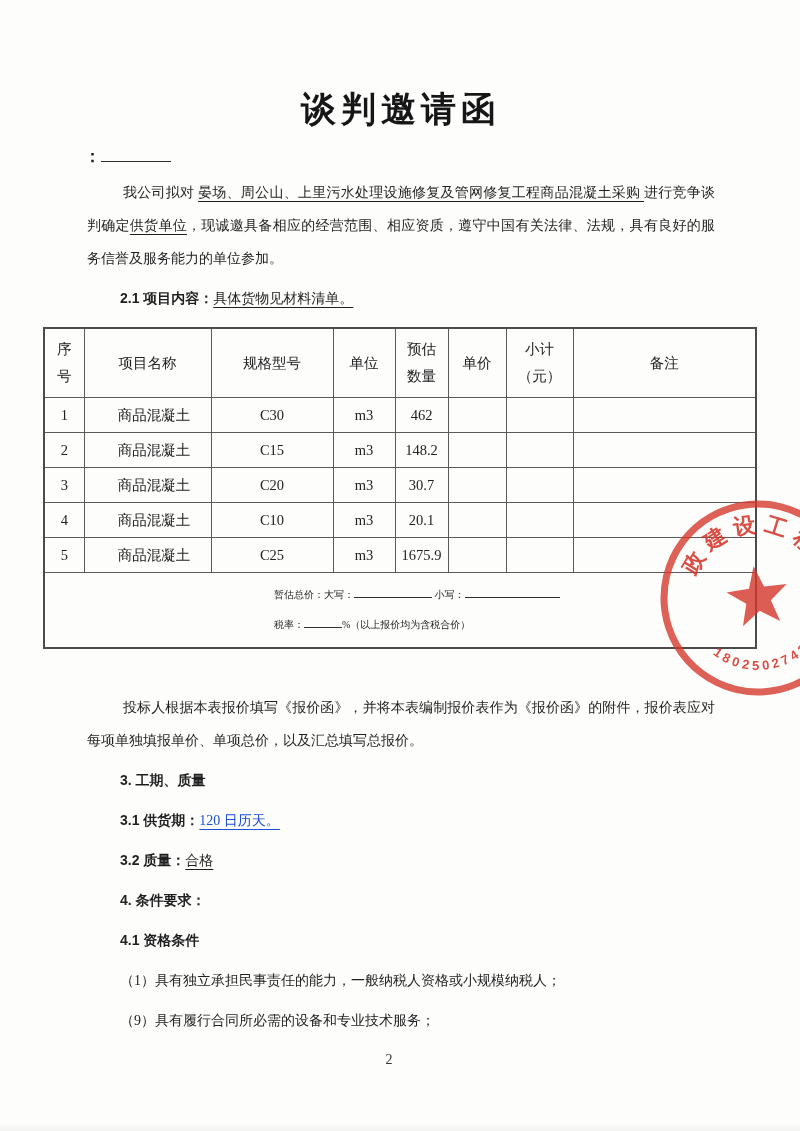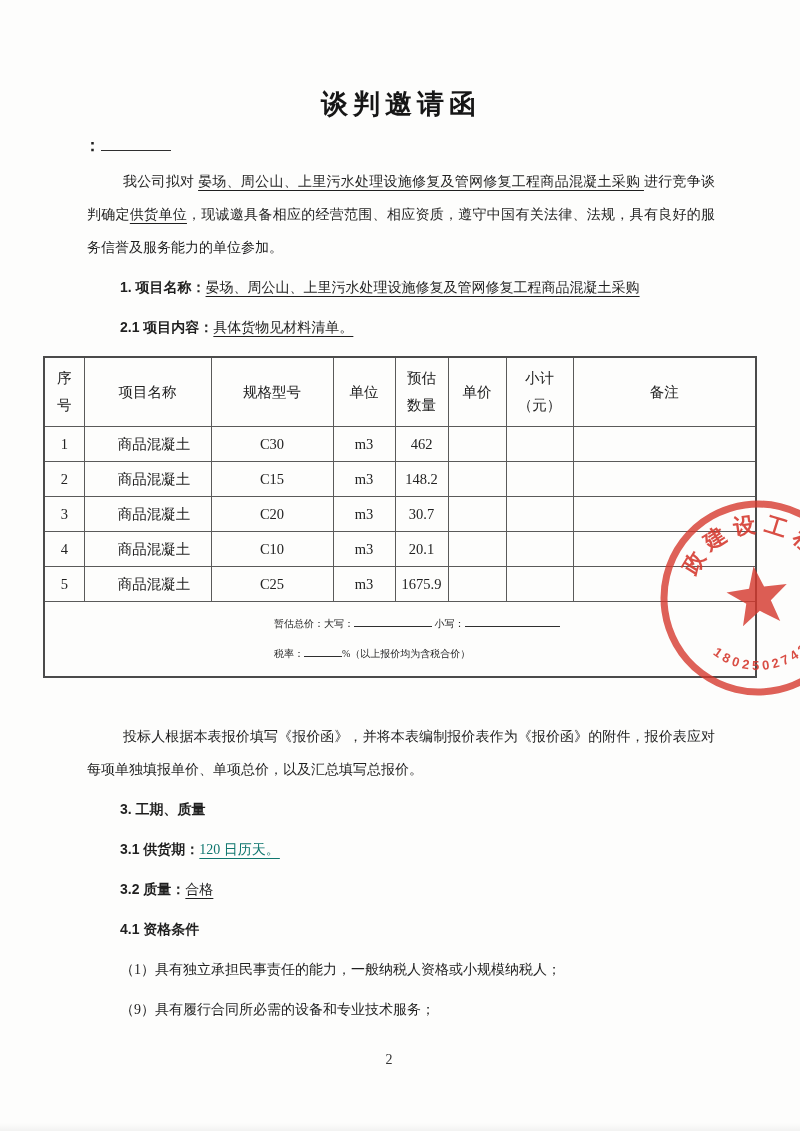--- a/index.html
+++ b/index.html
@@ -6,29 +6,29 @@
   .page{
     position:relative;width:800px;height:1131px;margin:0 auto;
     background:#fdfdfc;overflow:hidden;
     font-family:"Liberation Serif","DejaVu Serif",serif;
     color:#1f1f1f;
   }
   .inner{padding:86px 78px 0 80px;}
   .doc-title{
     margin:0 0 10px 0;text-align:center;
     font-family:"Liberation Sans","DejaVu Sans",sans-serif;
-    font-size:27px;font-weight:bold;letter-spacing:5px;color:#161616;
+    font-size:35px;font-weight:bold;letter-spacing:5px;color:#161616;
   }
   .colon-line{margin:12px 0 0 4px;height:24px;font-size:17px;font-weight:bold;}
   .para{margin:7px;font-size:14px;line-height:33px;text-align:justify;}
   .ind2{text-indent:36px;}
   .ind3{text-indent:33px;}
   .hd{font-family:"Liberation Sans","DejaVu Sans",sans-serif;font-weight:600;}
   .u{text-decoration:underline;text-underline-offset:4px;text-decoration-thickness:1px;}
-  .gray{color:#0f766e;font-family:Liberation Serif, serif;}
+  .gray{color:#1d4ed8;font-family:Liberation Serif, serif;}
   .blank{display:inline-block;border-bottom:1px solid #2f2f2f;height:14px;vertical-align:baseline;}
   .b70{width:70px;} .b78{width:78px;} .b95{width:95px;} .b38{width:38px;}
 
   table.mat{
     table-layout:fixed;border-collapse:collapse;
     width:712px;margin:12px 0 0 -37px;
     border:2px solid #4b4b4b;
   }
   table.mat th,table.mat td{
     border:1px solid #5a5a5a;font-weight:normal;
@@ -61,23 +61,20 @@
     <h1 class="doc-title">谈判邀请函</h1>
 
     <div class="colon-line">
       <span>：</span><span class="blank b70"></span>
     </div>
 
     <p class="para ind2">
       <span>我公司拟对 </span><span class="u">晏场、周公山、上里污水处理设施修复及管网修复工程商品混凝土采购 </span><span>进行竞争谈判确定</span><span class="u">供货单位</span><span>，现诚邀具备相应的经营范围、相应资质，遵守中国有关法律、法规，具有良好的服务信誉及服务能力的单位参加。</span>
     </p>
 
-    <p class="para ind3">
-      <span class="hd">1. 项目名称：</span><span class="u">晏场、周公山、上里污水处理设施修复及管网修复工程商品混凝土采购</span>
-    </p>
 
     <p class="para ind3">
       <span class="hd">2.1 项目内容：</span><span class="u">具体货物见材料清单。</span>
     </p>
 
 
     <table class="mat">
       <colgroup>
         <col style="width:40px">
           <col style="width:127px">
@@ -171,20 +168,23 @@
     <p class="para ind2 after-table">投标人根据本表报价填写《报价函》，并将本表编制报价表作为《报价函》的附件，报价表应对每项单独填报单价、单项总价，以及汇总填写总报价。</p>
 
     <p class="para ind3">
       <span class="hd">3. 工期、质量</span>
     </p>
     <p class="para ind3">
       <span class="hd">3.1 供货期：</span><span class="u gray">120 日历天。</span>
     </p>
     <p class="para ind3">
       <span class="hd">3.2 质量：</span><span class="u">合格</span>
+    </p>
+    <p class="para ind3">
+      <span class="hd">4. 条件要求：</span>
     </p>
     <p class="para ind3">
       <span class="hd">4.1 资格条件</span>
     </p>
     <p class="para ind3">（1）具有独立承担民事责任的能力，一般纳税人资格或小规模纳税人；</p>
     <p class="para ind3">（9）具有履行合同所必需的设备和专业技术服务；</p>
   </div>
 
   <svg class="stamp" viewBox="0 0 250 250" aria-hidden="true">
     <g transform="rotate(-8 98 118)">

